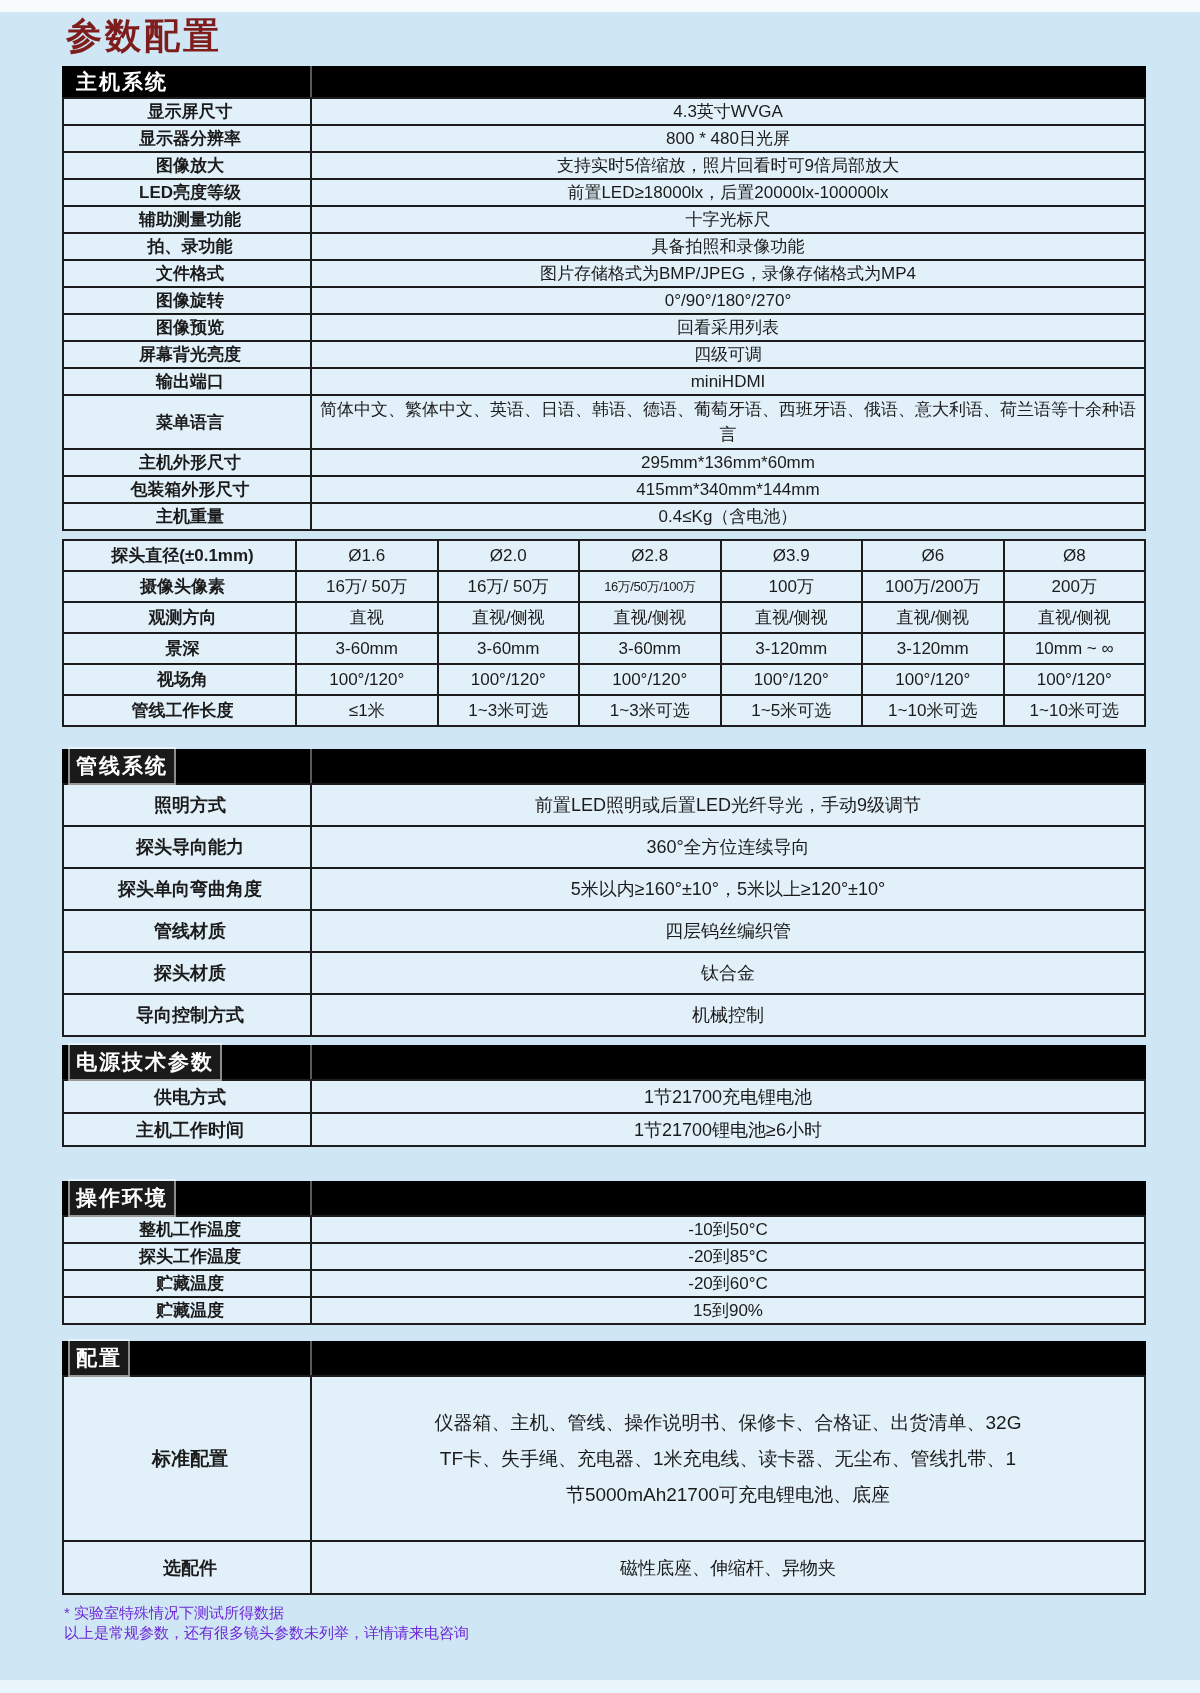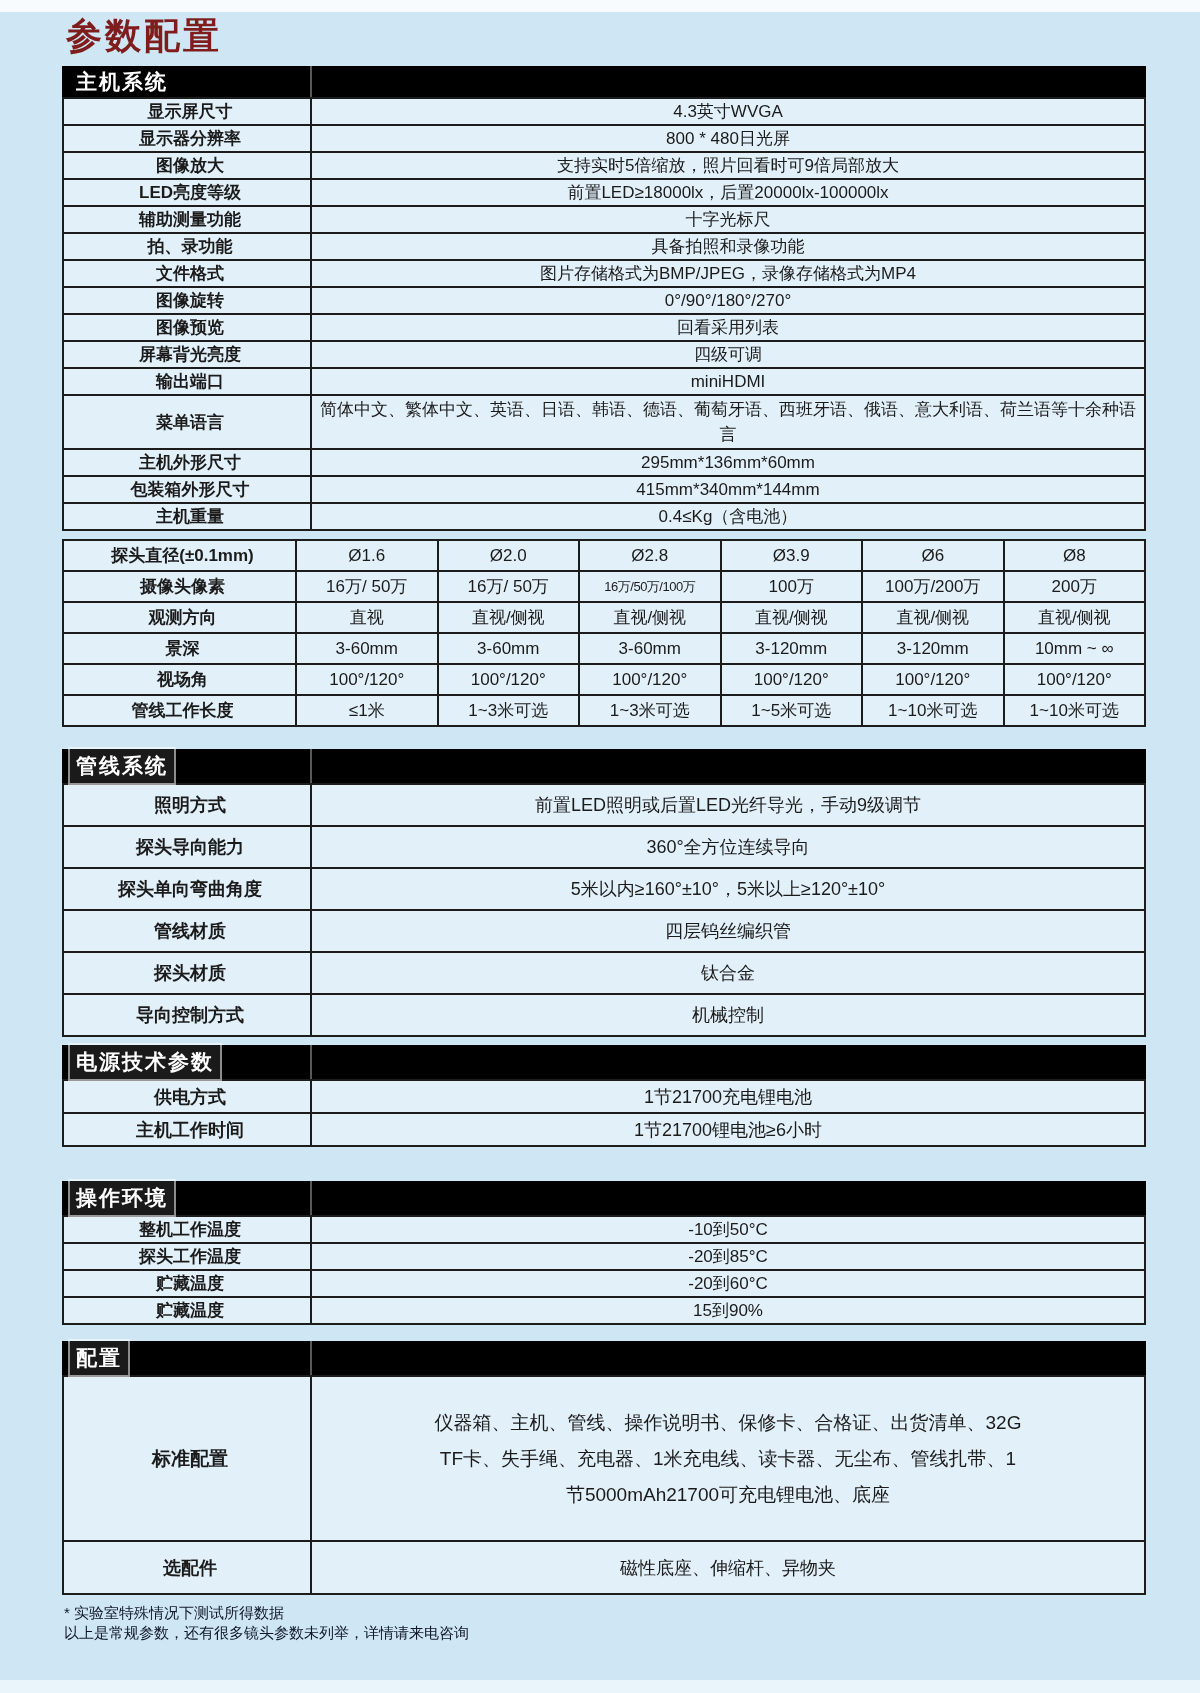--- a/index.html
+++ b/index.html
@@ -63,21 +63,21 @@
   .sec-gap-34{height:34px;}
   .env-table td{height:27px;}
   .env-table col.c-label{width:248px;}
   
   .sec-gap-16{height:16px;}
   .conf-table col.c-label{width:248px;}
   .conf-table tr.std td{height:165px;font-size:19px;}
   .conf-table tr.std td.value{padding:0 120px;line-height:36px;}
   .conf-table tr.opt td{height:53px;font-size:18px;}
   .footnotes{margin-top:8px;padding-left:2px;}
-  .footnote{font-size:15px;color:#0f172a;line-height:20px;font-weight:500;}
+  .footnote{font-size:15px;color:#6d28d9;line-height:20px;font-weight:500;}
 </style>
 </head>
 <body>
 
 <div class="top-strip"></div>
 
 <div class="content">
 
   <div class="page-title">参数配置</div>
 

